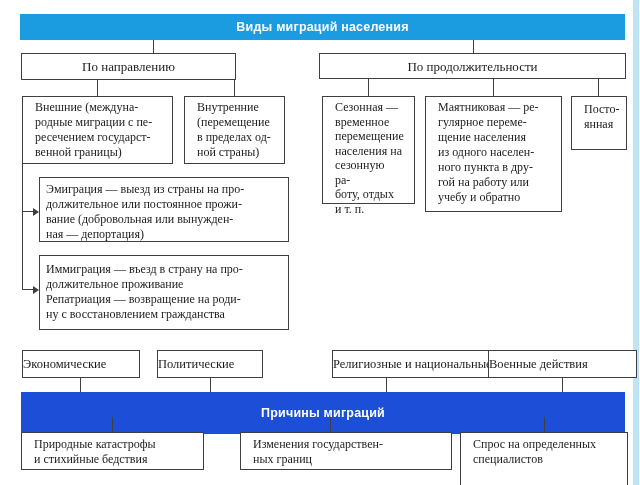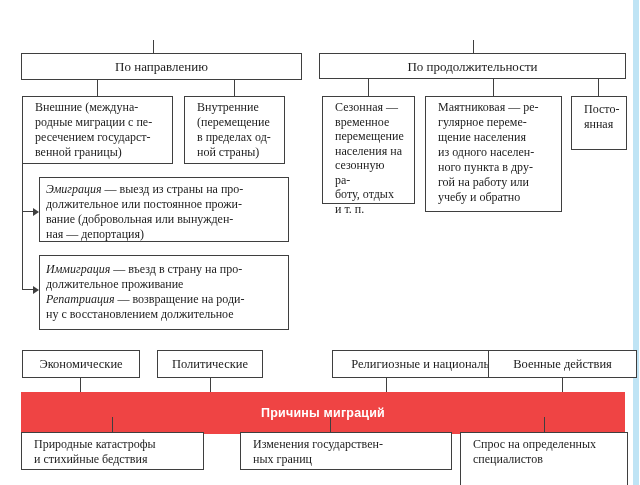--- a/index.html
+++ b/index.html
@@ -11,45 +11,48 @@
   .band{
     position:absolute;display:flex;align-items:center;justify-content:center;
     color:#ffffff;font-family:"Liberation Sans",sans-serif;font-weight:bold;
     font-size:12.5px;letter-spacing:.2px;
   }
   .box{
     position:absolute;box-sizing:border-box;border:1px solid #3f3f3f;
     background:#ffffff;font-size:12px;line-height:15px;
   }
   .box.center{display:flex;align-items:center;justify-content:center;text-align:center;font-size:13px;}
-  .box.single{display:flex;align-items:center;justify-content:center;text-align:center;font-size:12.5px;}
+  .box.single{display:flex;align-items:center;text-align:center;font-size:12.5px;}
   .box.pad{padding:3px 12px;}
   .pre{white-space:pre-line;}
-  .term{font-style:italic;}
+  .term{}
   .vline{position:absolute;width:1px;background:#3f3f3f;}
   .hline{position:absolute;height:1px;background:#3f3f3f;}
   .arrowhead{
     position:absolute;width:0;height:0;
     border-top:4px solid transparent;border-bottom:4px solid transparent;
     border-left:6px solid #3f3f3f;
   }
   .tight{line-height:14.5px;}
 </style>
 </head>
 <body>
 
 <div class="page">
 
   <div class="stripe" style="left: 633px; background: rgb(191, 228, 245);"></div>
 
+  <div class="band" style="left: 20px; top: 14px; width: 605px; height: 26px; background: rgb(27, 156, 224);">
+    <span>Виды миграций населения</span>
+  </div>
 
   <div class="vline" style="left:153px;top:40px;height:13px;"></div>
   <div class="vline" style="left:473px;top:40px;height:13px;"></div>
 
-  <div class="box center" style="left:21px;top:53px;width:281px;height:27px;">
+  <div class="box center" style="left:21px;top:53px;width:215px;height:27px;">
     <span>По направлению</span>
   </div>
   <div class="box center" style="left:319px;top:53px;width:307px;height:26px;text-align:center;">
     <span>По продолжительности</span>
   </div>
 
   <div class="vline" style="left:97px;top:80px;height:16px;"></div>
   <div class="vline" style="left:234px;top:80px;height:16px;"></div>
   <div class="vline" style="left:368px;top:79px;height:17px;"></div>
   <div class="vline" style="left:493px;top:79px;height:17px;"></div>
@@ -101,42 +104,42 @@
     <span class="term">Эмиграция</span><span class="pre"> — выезд из страны на про-
 должительное или постоянное прожи-
 вание (добровольная или вынужден-
 ная — депортация)</span>
   </div>
 
   <div class="box" style="left:39px;top:255px;width:250px;height:75px;padding:6px 6px;">
     <span class="term">Иммиграция</span><span class="pre"> — въезд в страну на про-
 должительное проживание
 </span><span class="term">Репатриация</span><span class="pre"> — возвращение на роди-
-ну с восстановлением должительное</span>
+ну с восстановлением гражданства</span>
   </div>
 
   <div class="box single" style="left:22px;top:350px;width:118px;height:28px;">
     <span>Экономические</span>
   </div>
   <div class="box single" style="left:157px;top:350px;width:106px;height:28px;">
     <span>Политические</span>
   </div>
   <div class="box single" style="left:288px;top:350px;width:197px;height:28px;margin-left:44px;">
     <span>Религиозные и национальные</span>
   </div>
   <div class="box single" style="left:488px;top:350px;width:149px;height:28px;">
     <span>Военные действия</span>
   </div>
 
   <div class="vline" style="left:80px;top:378px;height:14px;"></div>
   <div class="vline" style="left:210px;top:378px;height:14px;"></div>
   <div class="vline" style="left:386px;top:378px;height:14px;"></div>
   <div class="vline" style="left:562px;top:378px;height:14px;"></div>
 
-  <div class="band" style="left: 21px; top: 392px; width: 604px; height: 42px; background: #ef4444;">
+  <div class="band" style="left: 21px; top: 392px; width: 604px; height: 42px; background: #1d4ed8;">
     <span>Причины миграций</span>
   </div>
 
   <div class="vline" style="left:112px;top:417px;height:15px;"></div>
   <div class="vline" style="left:330px;top:417px;height:15px;"></div>
   <div class="vline" style="left:544px;top:417px;height:15px;"></div>
 
   <div class="box pad" style="left:21px;top:432px;width:183px;height:38px;padding-top:4px;">
     <span class="pre">Природные катастрофы
 и стихийные бедствия</span>

